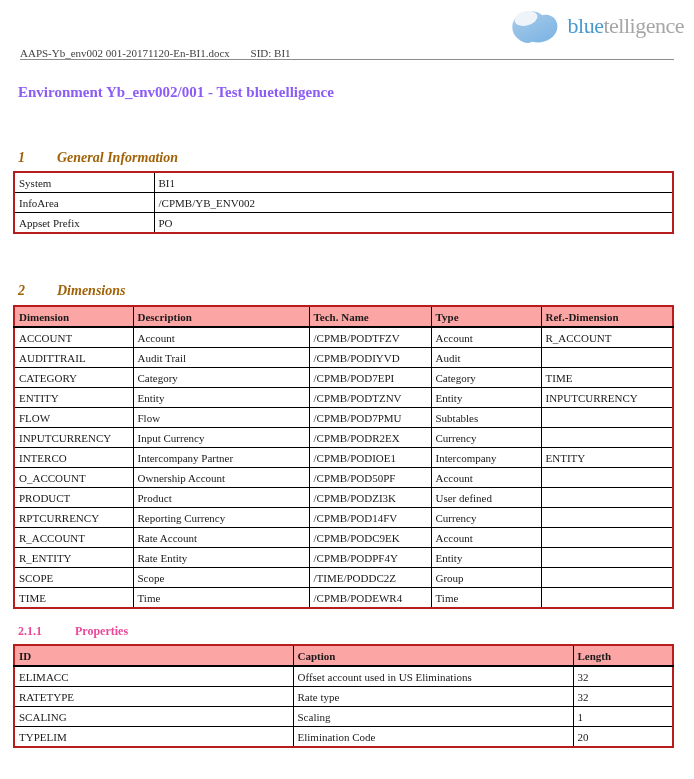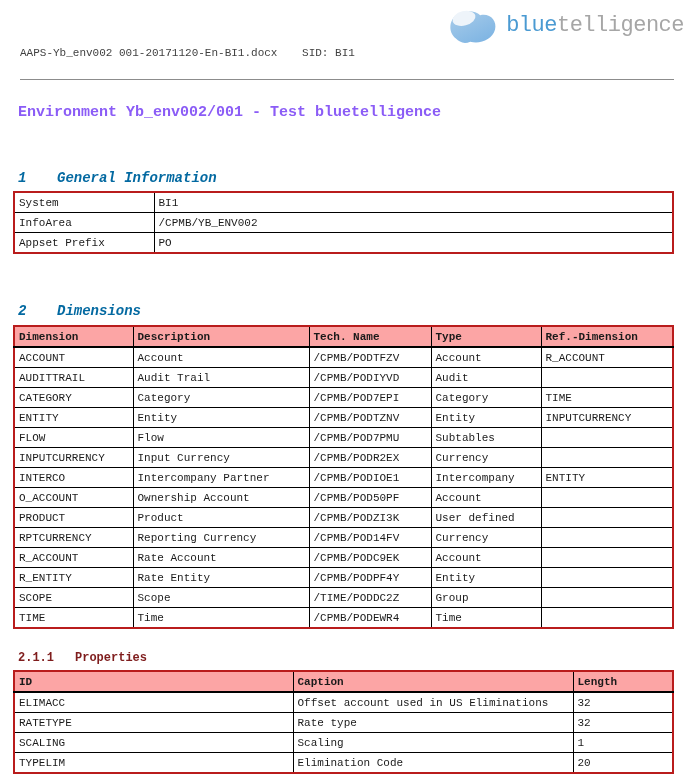--- a/index.html
+++ b/index.html
@@ -1,55 +1,55 @@
 <!DOCTYPE html>
 <html><head>
 <meta charset="utf-8">
 <style>
   html,body{margin:0;padding:0;background:#fff;}
   .page{
     position:relative;
     width:694px;height:779px;
     background:#fff;
     overflow:hidden;
-    font-family:Liberation Mono, monospace;
+    font-family:Liberation Serif, serif;
     color:#1a1a1a;
   }
   
   .logo-row{
     display:flex;justify-content:flex-end;align-items:center;
     margin:6px 10px 0 0;height:40px;
   }
   .logo{display:inline-flex;align-items:center;gap:6px;}
   .logo svg{width:54px;height:38px;}
   .logo-text{font-size:22px;letter-spacing:-0.5px;line-height:1;}
   .logo-text .lb{color:#4a9ad2;}
   .logo-text .lg{color:#a6a6a6;}
   
   .doc-header{
     margin:1px 20px 0 20px;
-    padding-bottom:20px;
+    padding-bottom:0;
     border-bottom:1px solid #8c8c8c;
     font-size:11px;color:#3f3f3f;
   }
   .doc-header .sid{margin-left:18px;}
   
   .title{
     margin:24px 0 0 18px;
     font-size:15px;font-weight:bold;color:#8b5cf6;
   }
   
   .sec{
     margin:49px 0 0 18px;
-    font-size:14px;font-weight:bold;font-style:italic;color:#0369a1;
+    font-size:14px;font-weight:bold;font-style:italic;color:#a16207;
   }
   .sec .num{display:inline-block;width:39px;font-style:italic;}
   .subsec{
-    margin:22px 0 0 18px;
-    font-size:12px;font-weight:bold;color:#7f1d1d;
+    margin:15px 0 0 18px;
+    font-size:12px;font-weight:bold;color:#ec4899;
   }
   .subsec .num{display:inline-block;width:57px;}
   
   table{
     border-collapse:collapse;
     margin:5px 0 0 13px;
     width:659px;
     table-layout:fixed;
     font-size:11px;
   }

